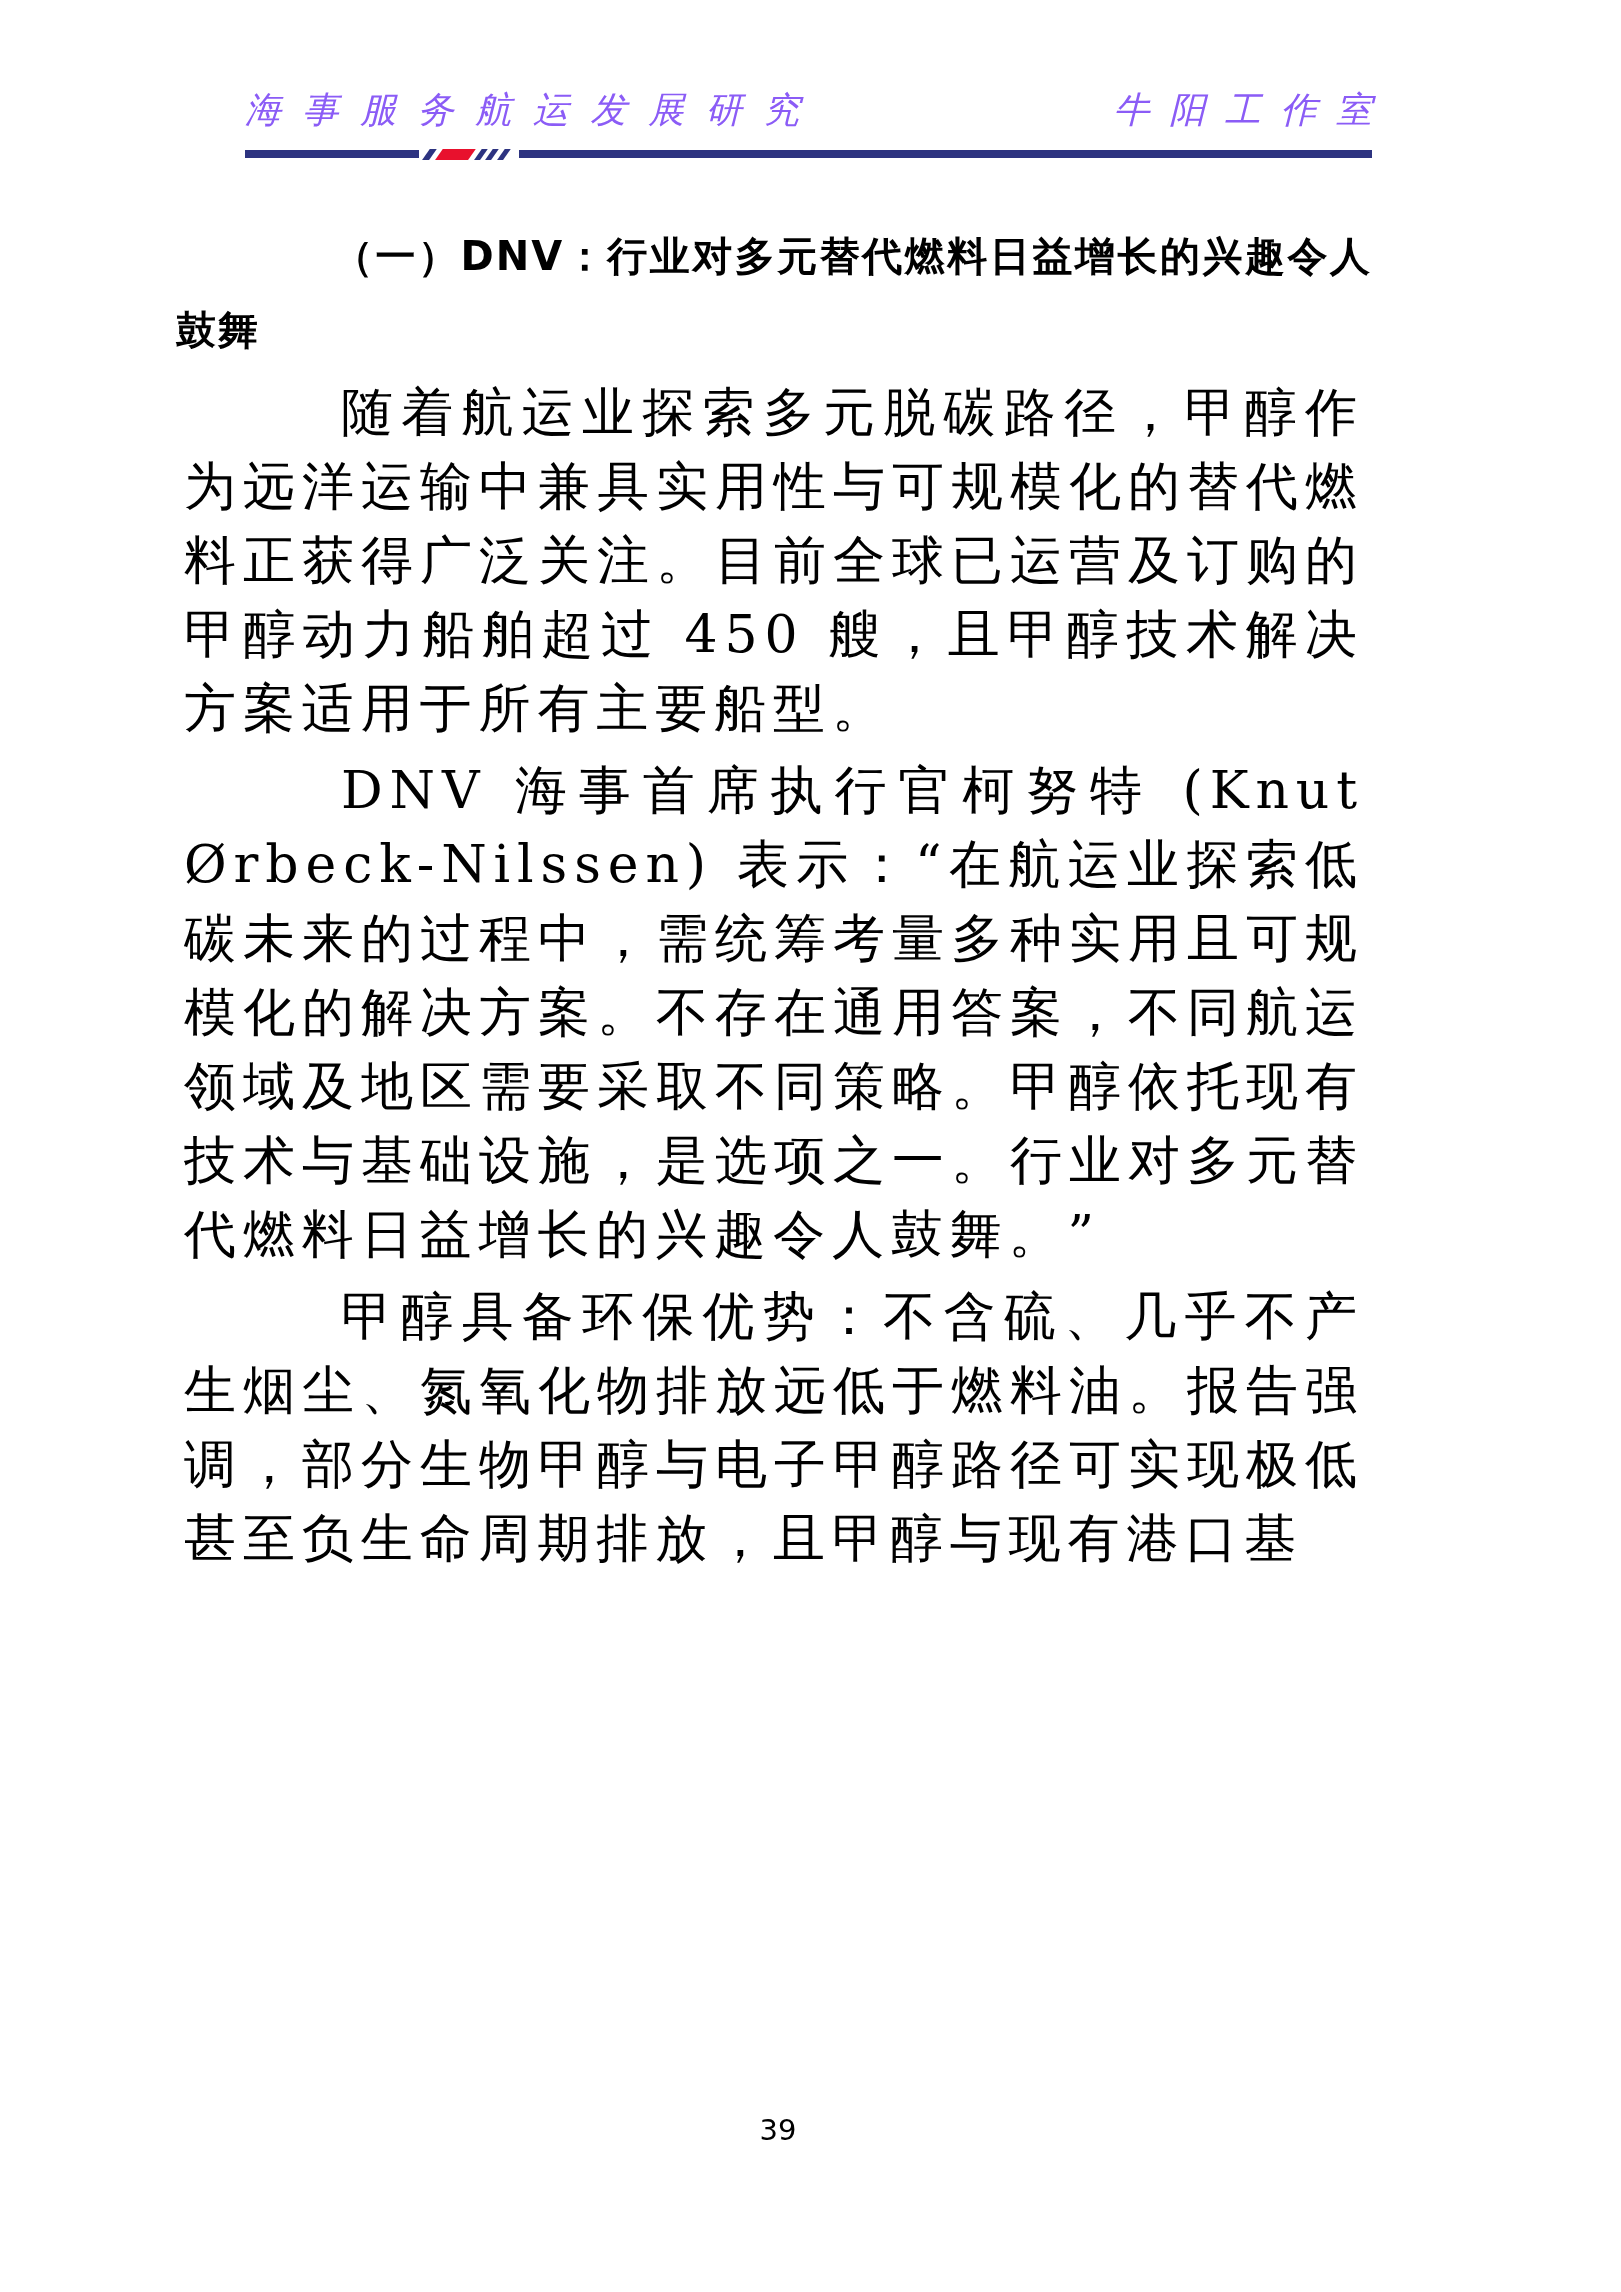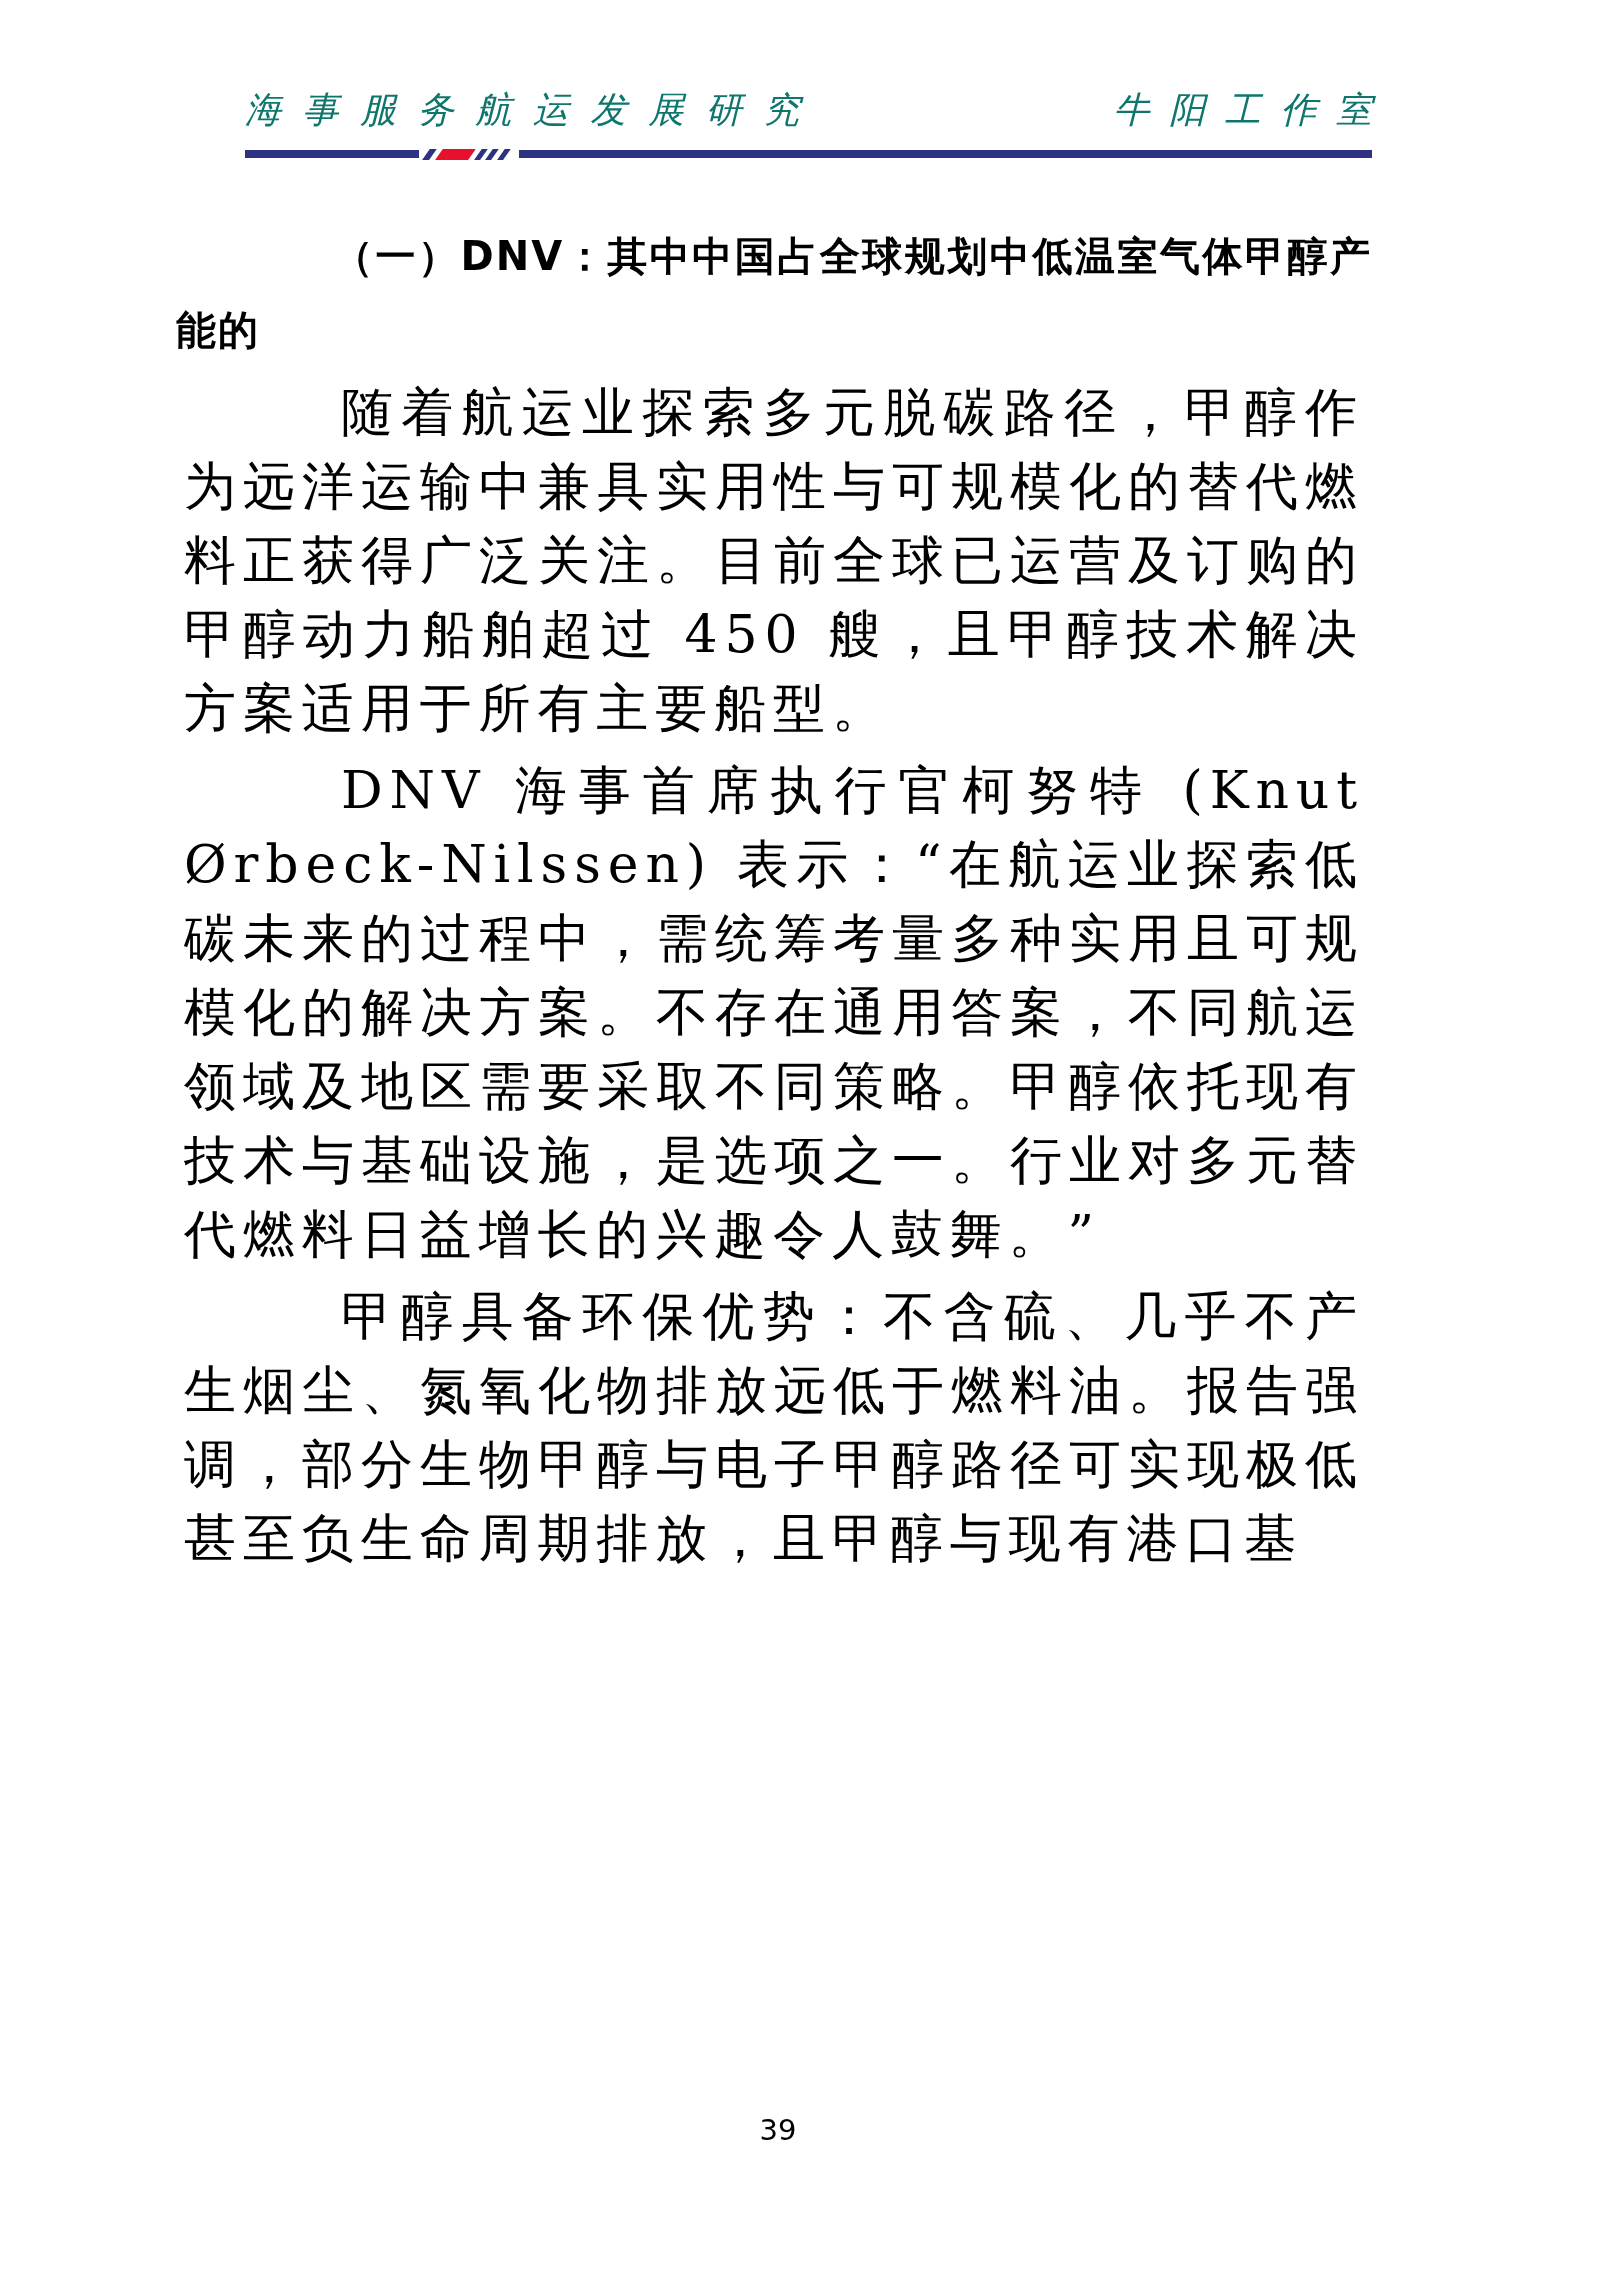--- a/index.html
+++ b/index.html
@@ -15,21 +15,21 @@
     position: absolute; inset: 0;
     padding: 86px 249px 0 176px;
     box-sizing: border-box;
   }
   
   .hdr {
     display: flex; justify-content: space-between; align-items: flex-end;
     margin-left: 69px;
     font-style: italic;
     font-size: 36px;
-    color: #0f766e;
+    color: #8b5cf6;
   }
   .hdr-left  { letter-spacing: 21.6px; }
   .hdr-right { letter-spacing: 19.6px; margin-right: -19.6px; text-align: right; }
   .rule {
     margin-top: 14.7px; margin-left: 69px;
     height: 8.8px;
     background: #2d3380;
     position: relative;
   }
   .deco {
@@ -97,21 +97,21 @@
     <div class="deco">
       <span class="d-navy"></span>
       <span class="d-red"></span>
       <span class="d-thin"></span>
       <span class="d-thin"></span>
       <span class="d-thin"></span>
     </div>
   </div>
 
 
-  <div class="h2">（一）DNV：其中中国占全球规划中低温室气体甲醇产能的</div>
+  <div class="h2">（一）DNV：行业对多元替代燃料日益增长的兴趣令人鼓舞</div>
 
   <p class="body-para">随着航运业探索多元脱碳路径，甲醇作为远洋运输中兼具实用性与可规模化的替代燃料正获得广泛关注。目前全球已运营及订购的甲醇动力船舶超过 450 艘，且甲醇技术解决方案适用于所有主要船型。</p>
 
 
   <p class="body-para">DNV 海事首席执行官柯努特 (Knut Ørbeck-Nilssen) 表示：“在航运业探索低碳未来的过程中，需统筹考量多种实用且可规模化的解决方案。不存在通用答案，不同航运领域及地区需要采取不同策略。甲醇依托现有技术与基础设施，是选项之一。行业对多元替代燃料日益增长的兴趣令人鼓舞。”</p>
 
   <p class="body-para">甲醇具备环保优势：不含硫、几乎不产生烟尘、氮氧化物排放远低于燃料油。报告强调，部分生物甲醇与电子甲醇路径可实现极低甚至负生命周期排放，且甲醇与现有港口基</p>
 
 </div>
 

